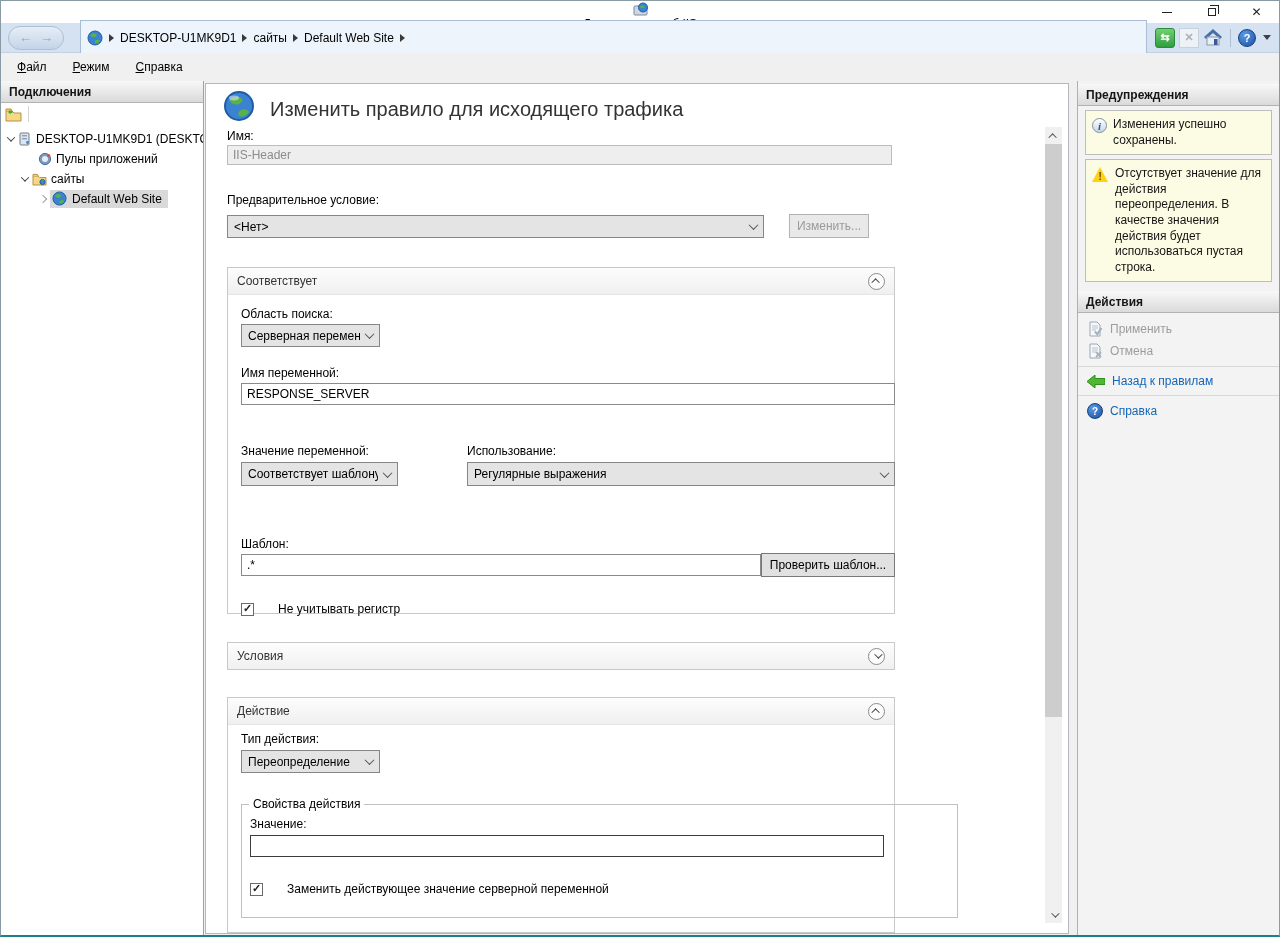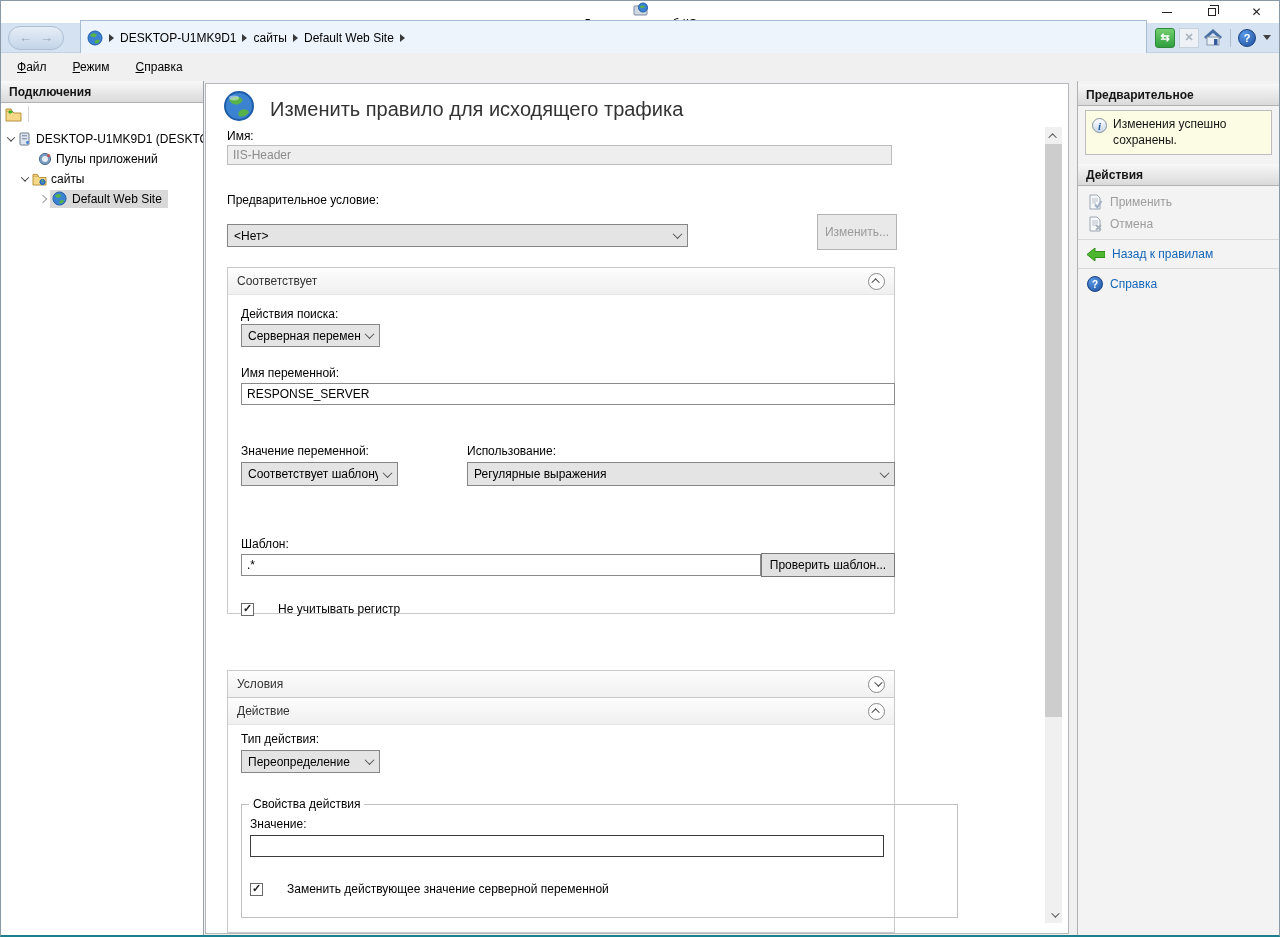--- a/index.html
+++ b/index.html
@@ -245,34 +245,34 @@
             <path d="M9 10q3-1 4 1q-2 3-5 2q-1-2 1-3z" fill="#57b249"></path>
             <ellipse cx="5.5" cy="4" rx="2.5" ry="1.2" fill="#ffffff" opacity="0.45"></ellipse>
           </svg>
       </span>
       <div class="formtitle">Изменить правило для исходящего трафика</div>
 
       <span class="lbl" style="left:21px; top:45px">Имя:</span>
       <input class="ti disabled" style="left: 21px; top: 61px; width: 665px; height: 20px;" readonly="" value="IIS-Header">
 
       <span class="lbl" style="left:21px; top:109px">Предварительное условие:</span>
-      <div class="combo" style="left:21px; top:140px; width:461px; height:23px">
+      <div class="combo" style="left:21px; top:131px; width:537px; height:23px">
         <span class="cval">&lt;Нет&gt;</span>
         <span class="cv"></span>
       </div>
-      <div class="btn disabled" style="left:611px; top:130px; width:80px; height:36px">Изменить...</div>
+      <div class="btn disabled" style="left:583px; top:130px; width:80px; height:24px">Изменить...</div>
 
       <div class="sec" style="left:21px; top:183px; width:668px; height:347px">
         <div class="sec-h">
           <span>Соответствует</span>
           <span class="toggle">
               <span class="tg up"></span>
             </span>
         </div>
-        <span class="lbl" style="left:13px; top:39px">Действия поиска:</span>
+        <span class="lbl" style="left:13px; top:39px">Область поиска:</span>
         <div class="combo" style="left:13px; top:56px; width:139px; height:23px">
           <span class="cval">Серверная переменная</span>
           <span class="cv"></span>
         </div>
         <span class="lbl" style="left:13px; top:98px">Имя переменной:</span>
         <input class="ti" style="left: 13px; top: 115px; width: 654px; height: 22px;" value="RESPONSE_SERVER">
         <span class="lbl" style="left:13px; top:176px">Значение переменной:</span>
         <div class="combo" style="left:13px; top:194px; width:157px; height:24px">
           <span class="cval">Соответствует шаблону</span>
           <span class="cv"></span>
@@ -284,21 +284,21 @@
         </div>
         <span class="lbl" style="left:13px; top:269px">Шаблон:</span>
         <input class="ti" style="left: 13px; top: 286px; width: 520px; height: 22px;" value=".*">
         <div class="btn" style="left:533px; top:285px; width:134px; height:24px">Проверить шаблон...</div>
         <div class="chkrow" style="left:13px; top:334px">
           <span class="chk checked"></span>
           <span>Не учитывать регистр</span>
         </div>
       </div>
 
-      <div class="sec" style="left:21px; top:586px; width:668px; height:28px">
+      <div class="sec" style="left:21px; top:558px; width:668px; height:28px">
         <div class="sec-h" style="height:26px; border-bottom:none">
           <span>Условия</span>
           <span class="toggle">
               <span class="tg down"></span>
             </span>
         </div>
       </div>
 
       <div class="sec" style="left:21px; top:613px; width:668px; height:236px">
         <div class="sec-h">
@@ -328,24 +328,28 @@
             <span class="sb-ch u"></span>
           </div>
         <div class="sb-thumb"></div>
         <div class="sb-btn down">
             <span class="sb-ch d"></span>
           </div>
       </div>
     </div>
 
     <div class="rightpanel">
-      <div class="phdr" style="margin-top:3px">Предварительное</div>
+      <div class="phdr" style="margin-top:3px">Предупреждения</div>
       <div class="alert">
         <span class="info-ico">i</span>
         <span>Изменения успешно сохранены.</span>
+      </div>
+      <div class="alert">
+        <span class="warn-ico"></span>
+        <span>Отсутствует значение для действия переопределения. В качестве значения действия будет использоваться пустая строка.</span>
       </div>
       <div class="phdr" style="margin-top:9px">Действия</div>
       <div class="actlist">
         <div class="act disabled">
           <span>
             <svg width="16" height="16" viewBox="0 0 16 16">
                 <path d="M3 1h7l3 3v11H3z" fill="#f6f8fa" stroke="#9aa6b2"></path>
                 <path d="M5 5h6M5 7h6M5 9h4" stroke="#b8c2cc" stroke-width="1"></path>
                 <path d="M8 10.5l2.3 2.8L14.5 7" stroke="#9fb0c4" stroke-width="2" fill="none"></path>
               </svg>

